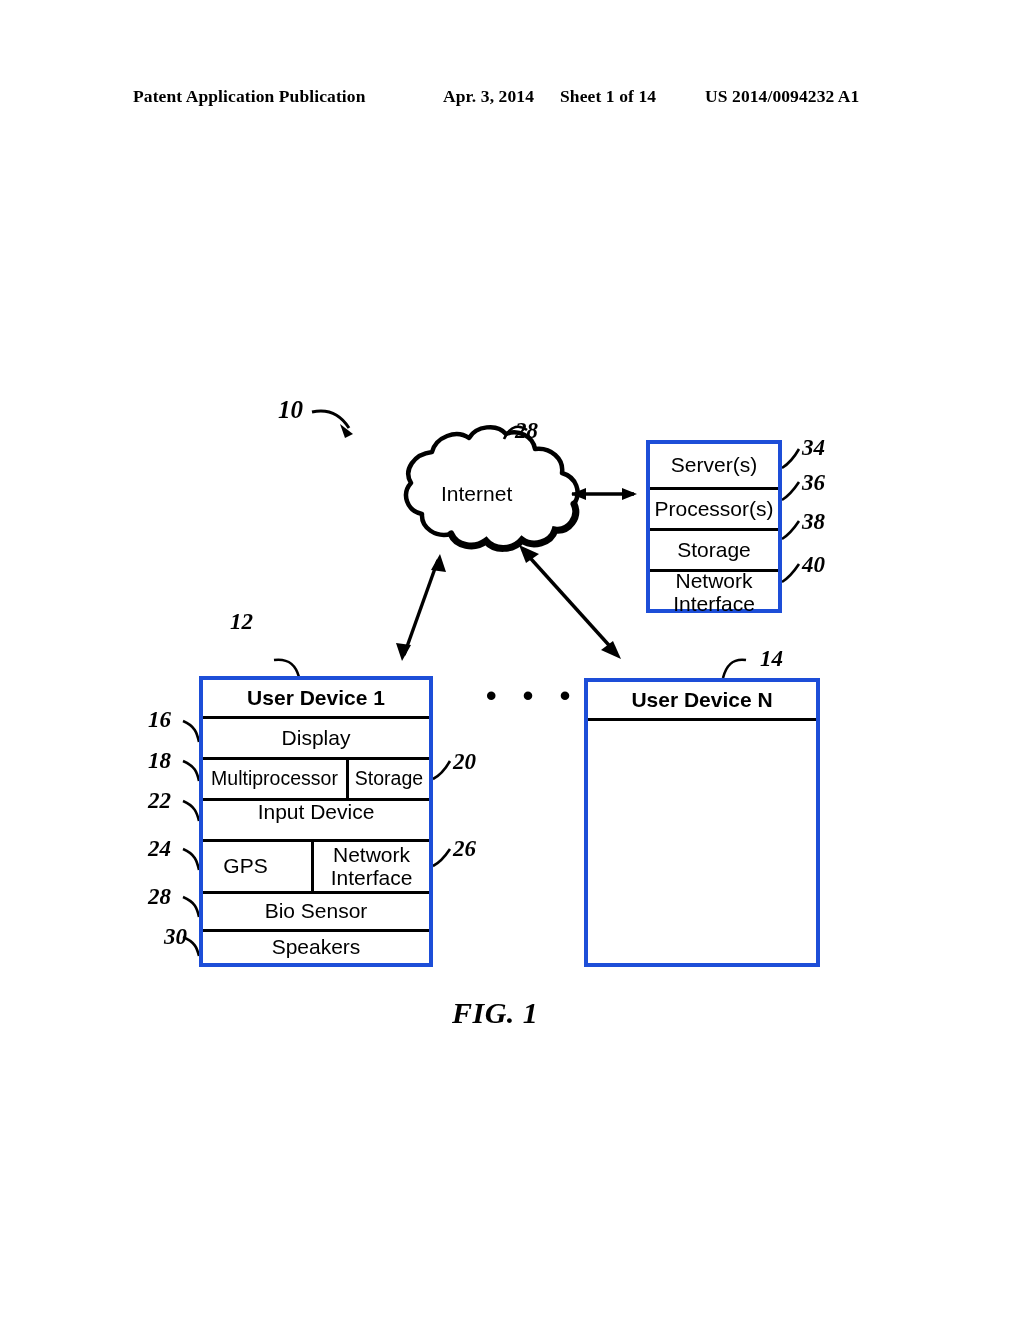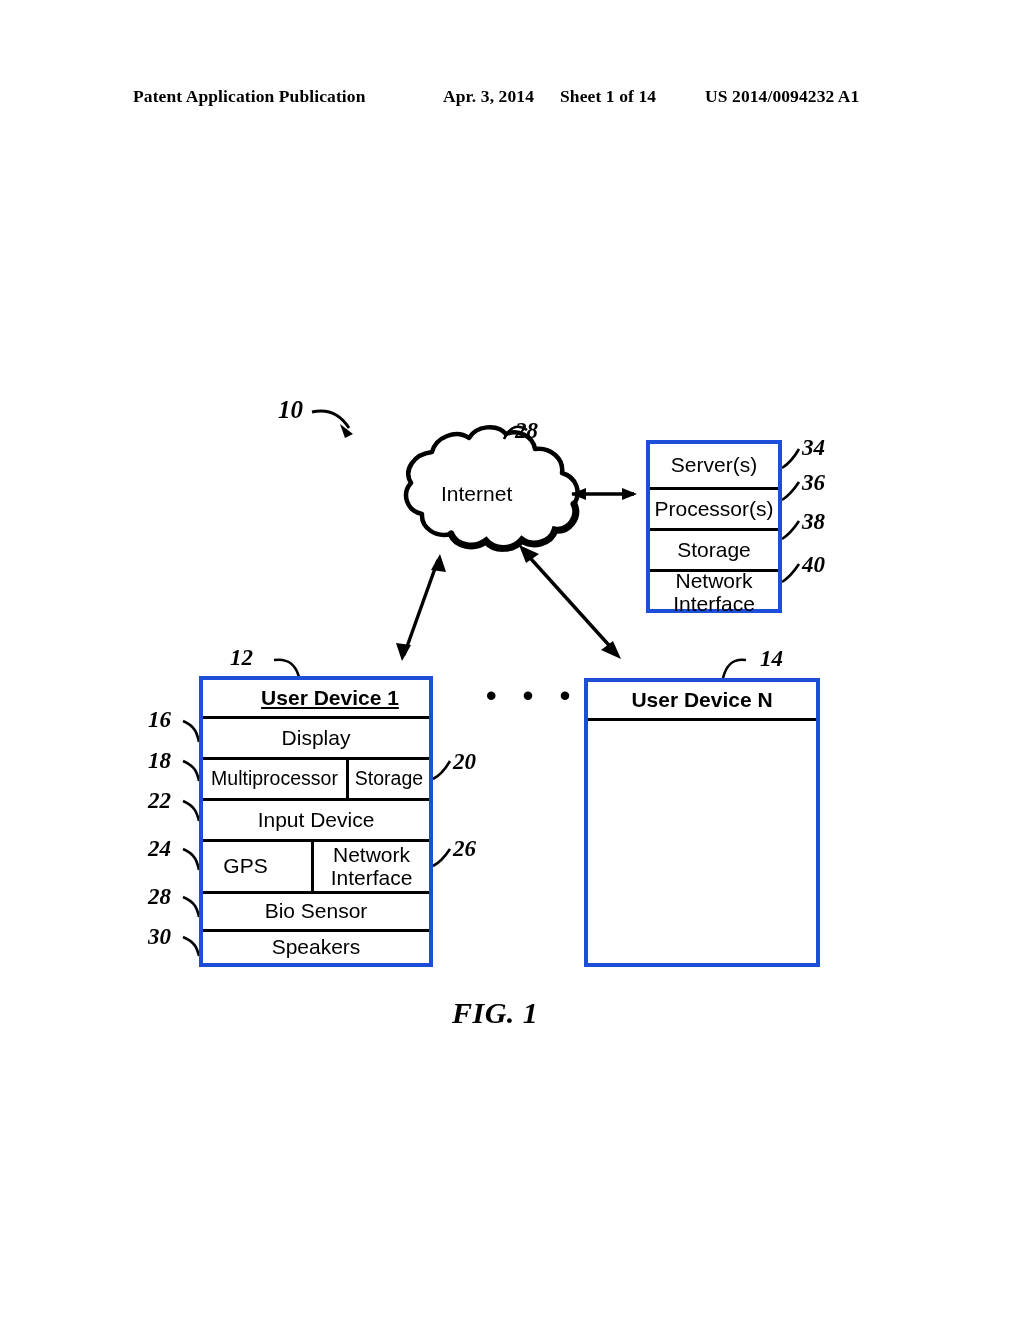--- a/index.html
+++ b/index.html
@@ -148,44 +148,44 @@
     <div class="rline" style="left:0;top:125px;width:100%;height:3px;"></div>
     <div class="row lbl" style="left:0;top:128px;width:100%;height:41px;">
       <span style="display:block;">Network<br>Interface</span>
     </div>
   </div>
   <div class="ref" style="left:802px;top:435px;">34</div>
   <div class="ref" style="left:802px;top:470px;">36</div>
   <div class="ref" style="left:802px;top:509px;">38</div>
   <div class="ref" style="left:802px;top:552px;text-align:center;">40</div>
 
-  <div class="ref" style="left:230px;top:645px;">12</div>
+  <div class="ref" style="left:230px;top:609px;">12</div>
 
   <div class="bx outer" style="left:199px;top:676px;width:234px;height:291px;">
 
-    <div class="row lbl-b" style="left:14px;top:0;width:100%;height:36px;text-decoration:underline;">
+    <div class="row lbl-b" style="left:0;top:0;width:100%;height:36px;">
       <span>User Device 1</span>
     </div>
     <div class="rline" style="left:0;top:36px;width:100%;height:3px;"></div>
 
     <div class="row lbl" style="left:0;top:39px;width:100%;height:38px;">
       <span>Display</span>
     </div>
     <div class="rline" style="left:0;top:77px;width:100%;height:3px;"></div>
 
     <div class="row lbl" style="left:0;top:80px;width:143px;height:38px;font-size:19.5px;">
       <span>Multiprocessor</span>
     </div>
     <div class="rline" style="left:143px;top:80px;width:3px;height:38px;"></div>
     <div class="row lbl" style="left:146px;top:80px;width:80px;height:38px;font-size:19.5px;">
       <span>Storage</span>
     </div>
     <div class="rline" style="left:0;top:118px;width:100%;height:3px;"></div>
 
-    <div class="row lbl" style="left:0;top:121px;width:100%;height:38px;">
+    <div class="row lbl" style="left:0;top:113px;width:100%;height:38px;">
       <span>Input Device</span>
     </div>
     <div class="rline" style="left:0;top:159px;width:100%;height:3px;"></div>
 
     <div class="row lbl" style="left:0;top:162px;width:85px;height:49px;">
       <span>GPS</span>
     </div>
     <div class="rline" style="left:108px;top:162px;width:3px;height:49px;"></div>
     <div class="row lbl" style="left:111px;top:162px;width:115px;height:49px;">
       <span>Network<br>Interface</span>
@@ -200,21 +200,21 @@
     <div class="row lbl" style="left:0;top:252px;width:100%;height:31px;">
       <span>Speakers</span>
     </div>
   </div>
 
   <div class="ref" style="left:148px;top:707px;">16</div>
   <div class="ref" style="left:148px;top:748px;">18</div>
   <div class="ref" style="left:148px;top:788px;">22</div>
   <div class="ref" style="left:148px;top:836px;">24</div>
   <div class="ref" style="left:148px;top:884px;">28</div>
-  <div class="ref" style="left:148px;top:924px;text-align:center;">30</div>
+  <div class="ref" style="left:164px;top:924px;text-align:center;">30</div>
 
   <div class="ref" style="left:453px;top:749px;">20</div>
   <div class="ref" style="left:453px;top:836px;">26</div>
 
   <div class="dots" style="left:486px;top:679px;">• • •</div>
 
   <div class="ref" style="left:760px;top:646px;">14</div>
 
   <div class="bx outer" style="left:584px;top:678px;width:236px;height:289px;">
     <div class="row lbl-b" style="left:0;top:0;width:100%;height:36px;">

